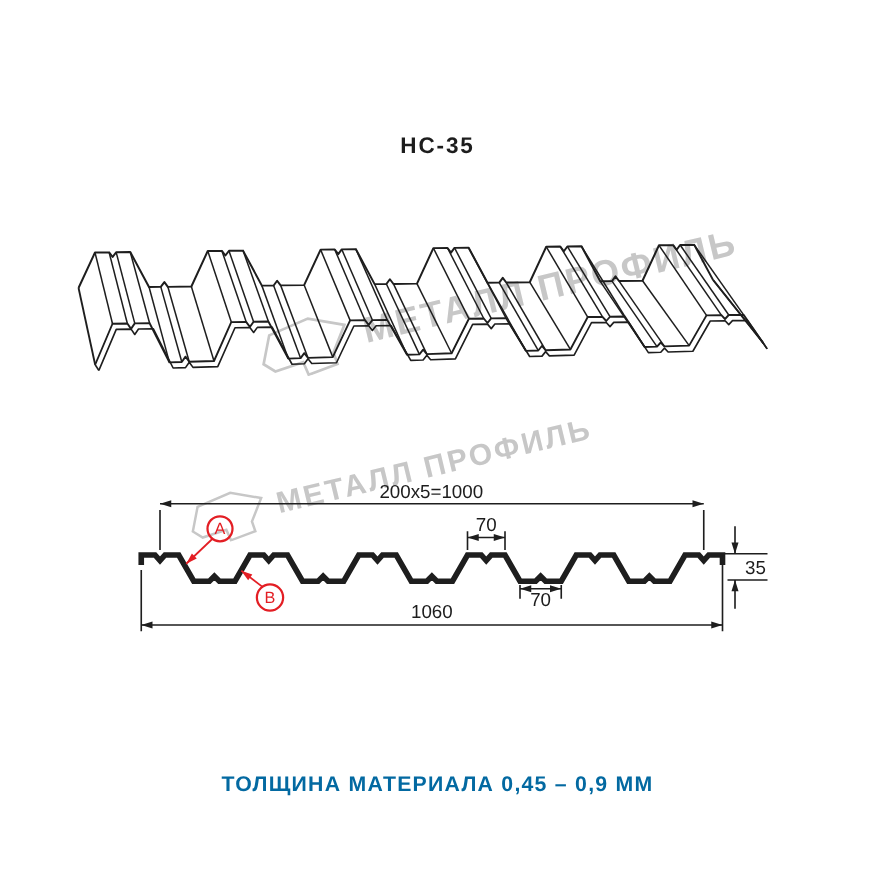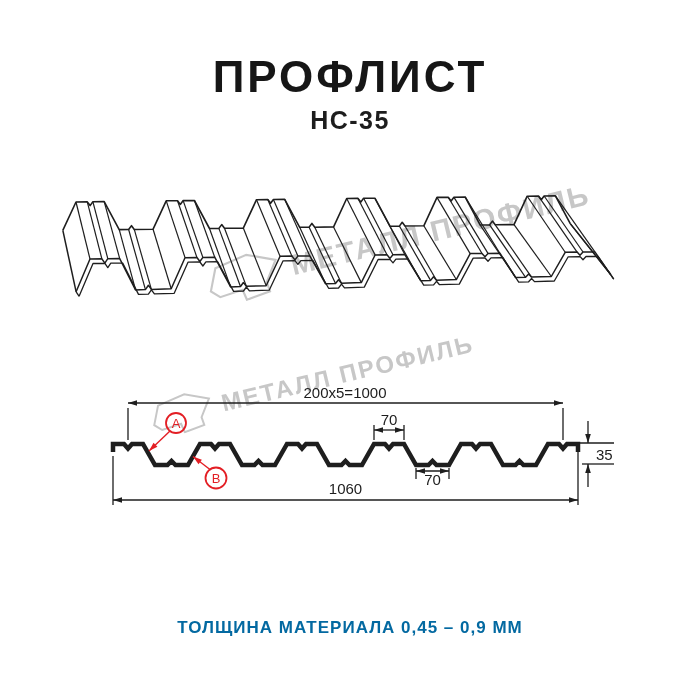--- a/index.html
+++ b/index.html
@@ -1,40 +1,39 @@
 <!DOCTYPE html>
 <html><head>
 <meta charset="utf-8">
 <style>
   html,body{margin:0;padding:0;background:#fff;}
   .stage{position:relative;width:700px;height:700px;background:#ffffff;overflow:hidden;
          font-family:"Liberation Sans",sans-serif;}
   .title{position:absolute;top:52px;left:0;width:700px;text-align:center;
          font-size:44px;font-weight:700;letter-spacing:3px;color:#161616;z-index:3;}
   .subtitle{position:absolute;top:106px;left:0;width:700px;text-align:center;
-         font-size:25px;font-weight:700;letter-spacing:1.5px;color:#1d1d1d;z-index:3;}
+         font-size:18px;font-weight:700;letter-spacing:1.5px;color:#1d1d1d;z-index:3;}
   .footer{position:absolute;top:618px;left:0;width:700px;text-align:center;
          font-size:17px;font-weight:700;letter-spacing:1px;color:#0369a1;z-index:3;}
   .wm{position:absolute;display:flex;align-items:center;white-space:nowrap;
       font-weight:700;color:#c7c7c7;z-index:1;}
   .wm svg{flex:0 0 auto;}
   .wm1{left:206px;top:256px;font-size:29px;letter-spacing:2px;gap:10px;
        transform:rotate(-13.5deg);transform-origin:30px 60%;}
   .wm2{left:150px;top:394px;font-size:24px;letter-spacing:2px;gap:8px;
        transform:rotate(-13.5deg);transform-origin:30px 60%;}
   .draw{position:absolute;z-index:2;}
   .dim{font-size:15px;fill:#1d1d1d;font-family:"Liberation Sans",sans-serif;}
   .ablabel{font-size:13px;font-family:"Liberation Sans",sans-serif;}
 </style>
 </head>
 <body>
 
 <div class="stage">
 
-  <div class="title">ПРОФЛИСТ</div>
   <div class="subtitle">НС-35</div>
 
   <div class="wm wm1">
     <svg width="78" height="47" viewBox="0 0 80 48">
       <path d="M4,30 L14,8 L48,2 L76,14 L62,34 L63,44 L38,47 L36,36 L12,38 Z" fill="none" stroke="#c7c7c7" stroke-width="2.2"></path>
     </svg>
     <span>МЕТАЛЛ ПРОФИЛЬ</span>
   </div>
 
   <div class="wm wm2">

